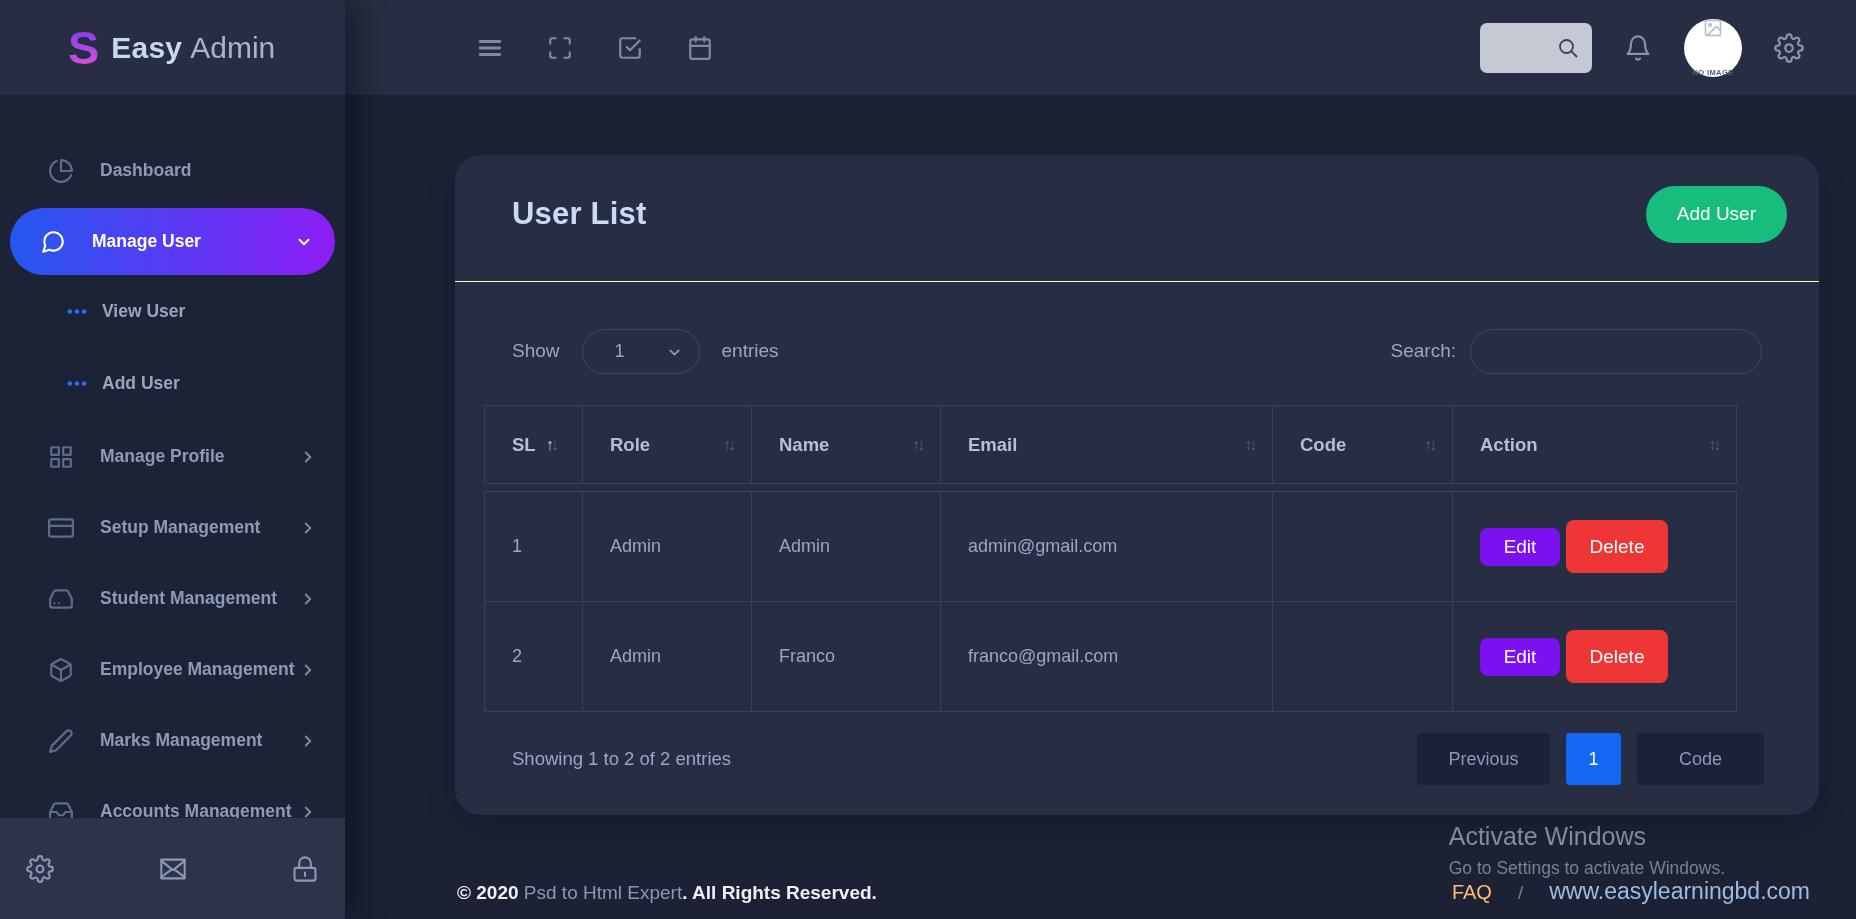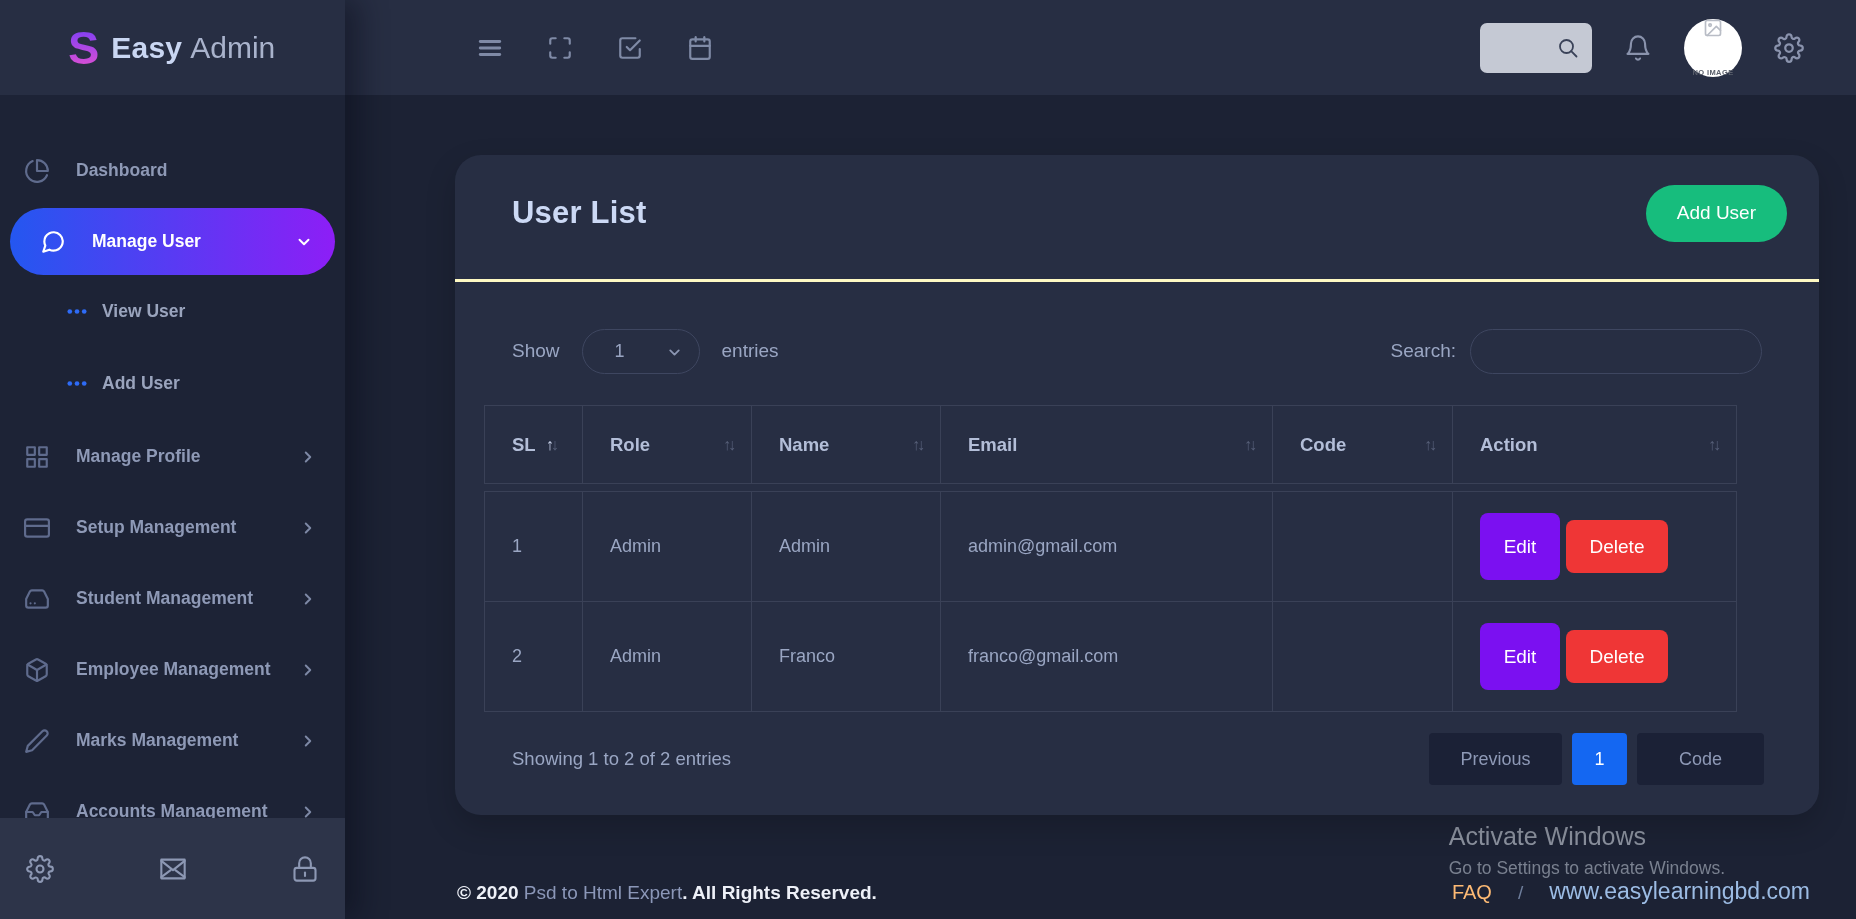--- a/index.html
+++ b/index.html
@@ -12,21 +12,21 @@
   body{font-family:"Liberation Sans", sans-serif;}
   .app{position:relative;width:1856px;height:919px;overflow:hidden;background:var(--panel-bg);}
 
   
   .sidebar{position:absolute;left:0;top:0;width:345px;height:919px;background:var(--nav-bg);z-index:6;box-shadow:14px 0 26px rgba(8,12,24,.45);}
   .logo-area{height:95px;background:var(--chrome-bg);display:flex;align-items:center;padding-left:68px;cursor:pointer;}
   .logo-s{font-size:47px;font-weight:800;line-height:1;background:linear-gradient(180deg,#8a41f0 20%,#d94fd4 90%);-webkit-background-clip:text;background-clip:text;color:transparent;margin-right:12px;}
   .brand-bold{font-size:30px;font-weight:700;color:#c9d6f2;letter-spacing:.2px;}
   .brand-light{font-size:30px;font-weight:400;color:#a9b3cc;margin-left:8px;}
   .side-nav{position:absolute;top:95px;left:0;right:0;bottom:101px;padding-top:42px;overflow:hidden;}
-  .nav-item{display:flex;align-items:center;height:67px;margin-bottom:4px;padding:0 28px 0 24px;color:var(--muted);font-size:17.5px;font-weight:600;cursor:pointer;}
+  .nav-item{display:flex;align-items:center;height:67px;margin-bottom:4px;padding:0 28px 0 48px;color:var(--muted);font-size:17.5px;font-weight:600;cursor:pointer;}
   .nav-item .ic{flex:0 0 26px;color:#5f6b8d;}
   .nav-item .lbl{margin-left:26px;}
   .nav-item .chev{margin-left:auto;color:#7d88a5;}
   .nav-item.active{margin:0 10px 4px 10px;padding:0 22px 0 30px;border-radius:34px;background:linear-gradient(90deg,var(--grad-a),var(--grad-b));color:#ffffff;}
   .nav-item.active .ic,.nav-item.active .chev{color:#ffffff;}
   .nav-sub{display:flex;align-items:center;height:64px;margin-bottom:8px;padding-left:66px;color:#9aa4bd;font-size:17.5px;font-weight:600;cursor:pointer;}
   .nav-sub .dots{color:#2e6bf6;}
   .nav-sub .lbl{margin-left:14px;}
   .side-footer{position:absolute;left:0;right:0;bottom:0;height:101px;background:var(--sfoot-bg);display:flex;align-items:center;justify-content:space-between;padding:0 26px;}
   .side-footer .ic{width:28px;height:28px;color:#8d98b4;cursor:pointer;}
@@ -40,21 +40,21 @@
   .tb-search input{position:absolute;inset:0;width:100%;height:100%;background:transparent;border:none;outline:none;padding:0 40px 0 12px;font-size:16px;color:#2c3450;}
   .tb-search .ic{position:absolute;right:12px;top:13px;width:24px;height:24px;color:#3a4258;pointer-events:none;}
   .tb-bell{width:28px;height:28px;color:#8a93ad;cursor:pointer;}
   .avatar{width:58px;height:58px;border-radius:50%;background:#ffffff;display:flex;flex-direction:column;align-items:center;justify-content:center;cursor:pointer;gap:27px;}
   .avatar .ic{width:20px;height:20px;color:#b9bdc6;}
   .avatar .av-txt{font-size:7.5px;font-weight:700;color:#5a5f6b;letter-spacing:.4px;margin-top:3px;}
   .tb-gear{width:30px;height:30px;color:#8a93ad;cursor:pointer;}
 
   
   .card{position:absolute;left:455px;top:155px;width:1364px;height:660px;background:var(--chrome-bg);border-radius:26px;box-shadow:0 12px 30px rgba(0,0,0,.18);z-index:3;}
-  .card-head{height:127px;display:flex;align-items:center;justify-content:space-between;padding:0 32px 8px 57px;border-bottom:3px solid #fef9c3;}
+  .card-head{height:127px;display:flex;align-items:center;justify-content:space-between;padding:0 32px 8px 57px;border-bottom:1px solid #fef9c3;}
   .page-title{font-size:31px;font-weight:700;color:var(--bright);letter-spacing:.2px;}
   .btn-add{height:57px;padding:0 31px;border:none;border-radius:29px;background:var(--green);color:#ffffff;font-size:19px;font-family:inherit;cursor:pointer;}
   .controls{margin:46px 57px 0 57px;height:46px;display:flex;align-items:center;}
   .ctl-txt{font-size:19px;color:var(--cell);}
   .sel{position:relative;width:118px;height:45px;margin:0 22px;border:1px solid #3e4660;border-radius:23px;display:flex;align-items:center;cursor:pointer;}
   .sel .val{margin-left:32px;font-size:18px;color:var(--cell);}
   .sel .ic{position:absolute;right:16px;top:14px;width:17px;height:17px;color:#8b96b2;}
   .ctl-right{margin-left:auto;display:flex;align-items:center;}
   .ctl-search{width:292px;height:45px;margin-left:14px;border:1px solid #3e4660;border-radius:23px;background:transparent;outline:none;color:var(--cell);font-size:18px;padding:0 20px;font-family:inherit;}
 
@@ -62,26 +62,26 @@
   table.users{border-collapse:collapse;margin:31px 55px 0 29px;width:1252px;table-layout:fixed;}
   .users th,.users td{border:1px solid var(--border);}
   .users th{height:78px;text-align:left;padding:0 18px 0 27px;font-size:18.5px;font-weight:700;color:#b3bed8;cursor:pointer;}
   .users th .th-in{display:flex;align-items:center;justify-content:space-between;}
   .users th.c-sl .th-in{justify-content:flex-start;gap:10px;}
   .sort{font-size:16px;letter-spacing:-3px;color:#565f78;white-space:nowrap;}
   .sort .on{color:#c6d0e8;}
   .users tr.spacer td{border:none;height:8px;padding:0;background:transparent;}
   .users td{height:110px;padding:0 18px 0 27px;font-size:18px;color:var(--cell);}
   .col-sl{width:98px;} .col-role{width:169px;} .col-name{width:189px;} .col-email{width:332px;} .col-code{width:180px;} .col-action{width:284px;}
-  .btn-edit{width:80px;height:67px;border:none;border-radius:8px;background:var(--purple);color:#fff;font-size:19px;font-family:inherit;cursor:pointer;}
+  .btn-edit{width:80px;height:38px;border:none;border-radius:8px;background:var(--purple);color:#fff;font-size:19px;font-family:inherit;cursor:pointer;}
   .btn-del{width:102px;height:53px;border:none;border-radius:8px;background:var(--red);color:#fff;font-size:19px;font-family:inherit;margin-left:6px;cursor:pointer;}
 
   .card-foot{margin-top:21px;padding:0 55px 0 57px;display:flex;align-items:center;justify-content:space-between;}
   .info{font-size:18.5px;color:var(--cell);}
-  .pager{display:flex;gap:10px;}
+  .pager{display:flex;gap:16px;}
   .pg{height:52px;display:flex;align-items:center;justify-content:center;font-size:18px;border-radius:4px;background:#1b2136;color:#8e99b6;cursor:pointer;}
   .pg.prev{width:133px;} .pg.next{width:127px;}
   .pg.cur{width:55px;background:var(--blue);color:#ffffff;}
 
   
   .watermark{position:absolute;right:131px;top:822px;text-align:left;z-index:2;}
   .wm1{font-size:25px;color:#8b919e;font-weight:400;}
   .wm2{font-size:17.5px;color:#79808f;margin-top:7px;}
   .page-footer{position:absolute;left:457px;right:46px;top:878px;display:flex;justify-content:space-between;align-items:baseline;z-index:2;}
   .copy{font-size:19px;font-weight:700;color:#eef1f8;}

